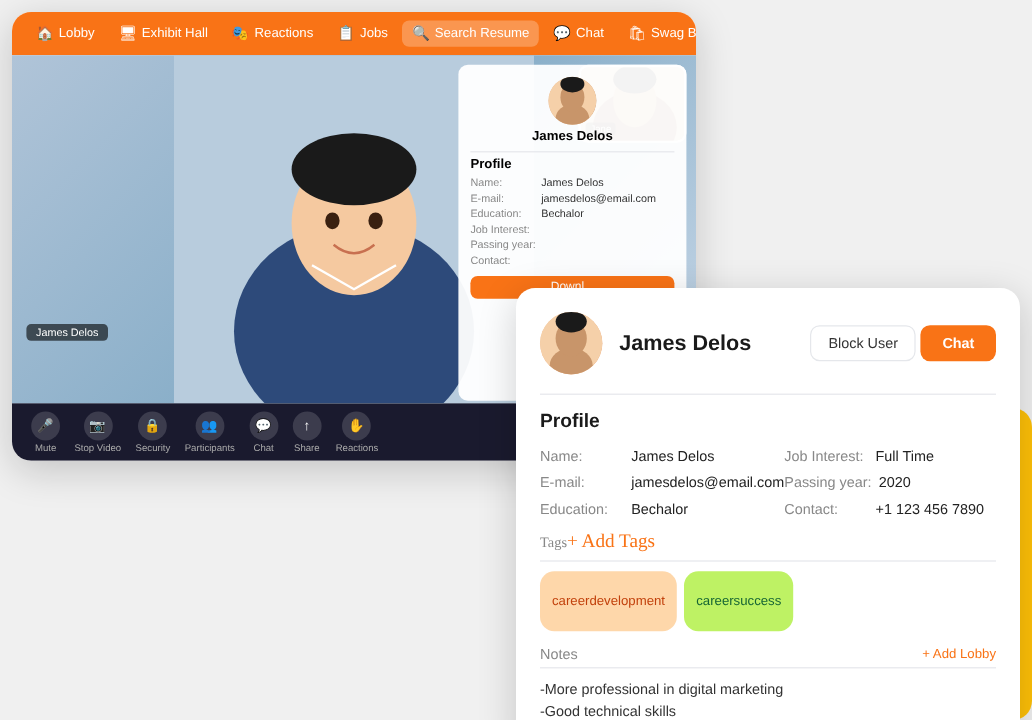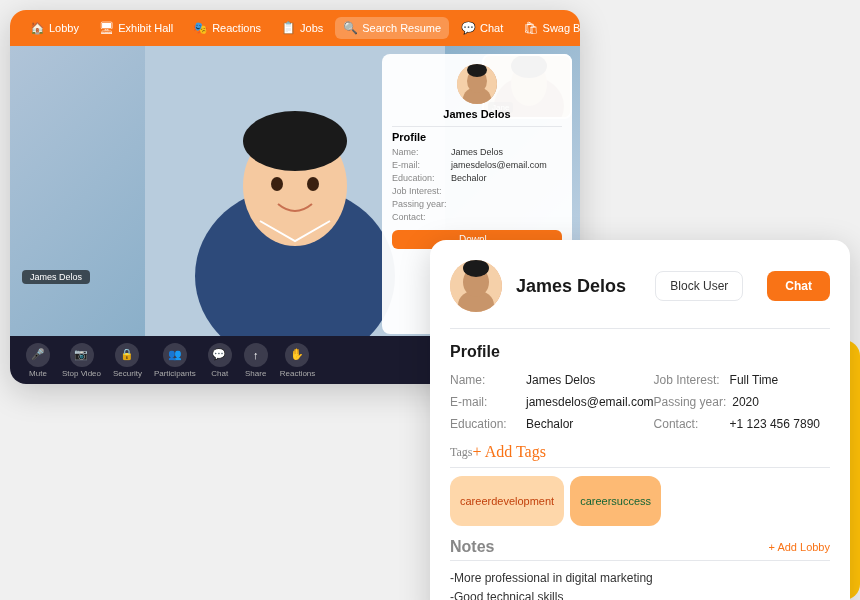--- a/index.html
+++ b/index.html
@@ -254,21 +254,21 @@
       flex-shrink: 0;
     }
     .profile-card-name {
       font-size: 18px;
       font-weight: 700;
       color: #1a1a1a;
       flex: 1;
     }
     .profile-card-actions {
       display: flex;
-      gap: 24px;
+      gap: 4px;
     }
     .btn-block {
       background: #fff;
       border: 1.5px solid #e5e7eb;
       color: #333;
       border-radius: 8px;
       padding: 7px 14px;
       font-size: 12px;
       cursor: pointer;
       font-weight: 500;
@@ -346,34 +346,33 @@
       padding: 19px 10px;
       border-radius: 12px;
       font-size: 11px;
       font-weight: 500;
     }
     .tag-orange {
       background: #FED7AA;
       color: #C2410C;
     }
     .tag-green {
-      background: #fdba74;
+      background: #bef264;
       color: #166534;
     }
 
     .notes-row {
       display: flex;
       align-items: center;
       justify-content: space-between;
       margin-bottom: 4px;
     }
     .notes-label {
-      font-size: 16px;
+      font-size: 12px;
       color: #888;
-      font-weight: bold;
     }
     .add-notes-link {
       color: #F97316;
       font-size: 11px;
       cursor: pointer;
     }
     .notes-divider {
       border: none;
       border-top: 1px solid #e5e7eb;
       margin: 4px 0 8px 0;

